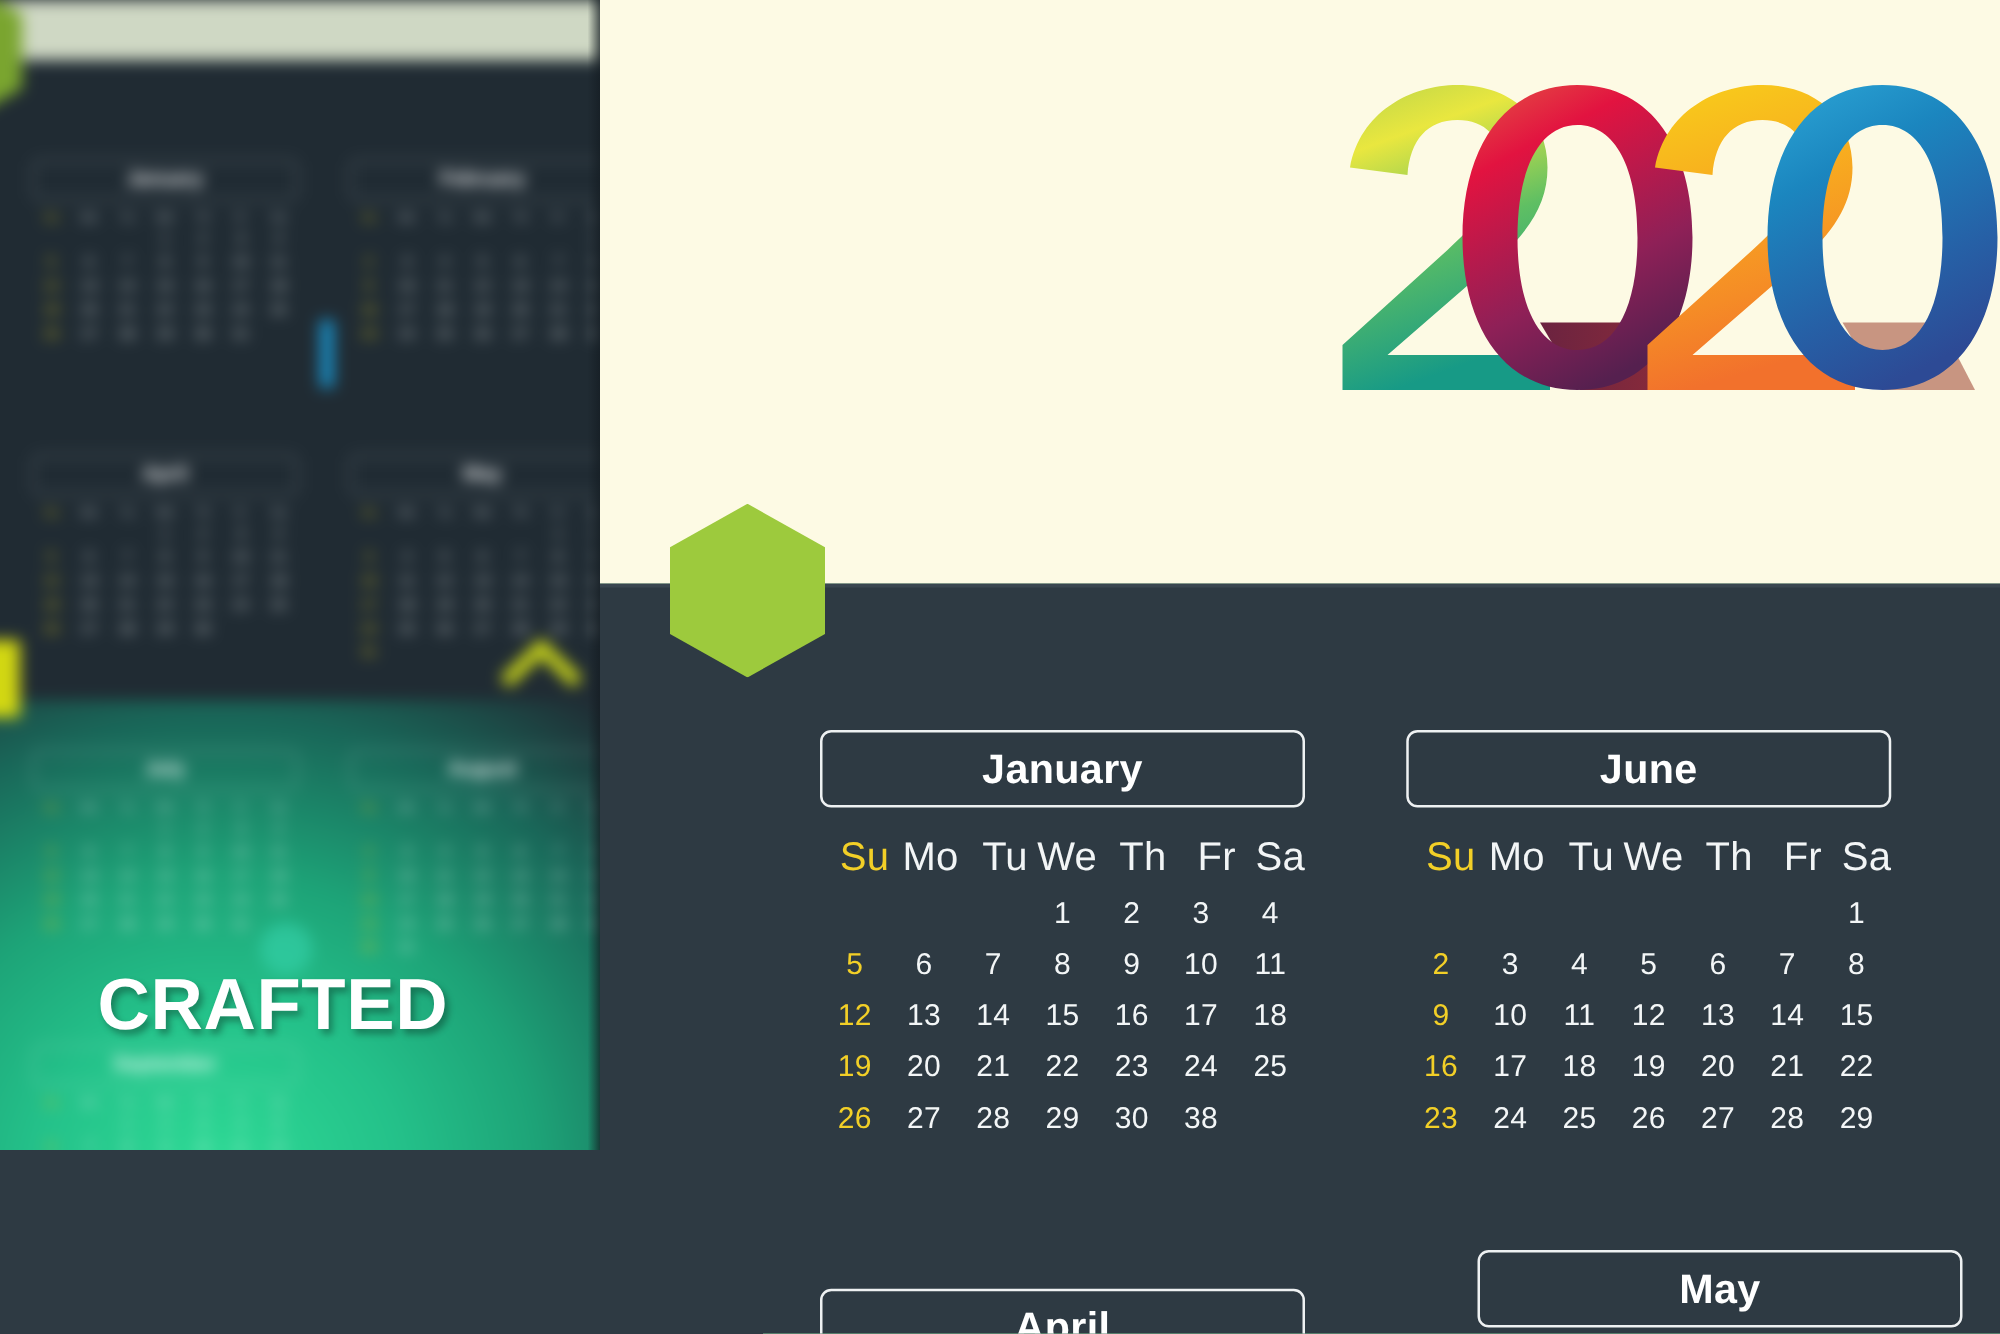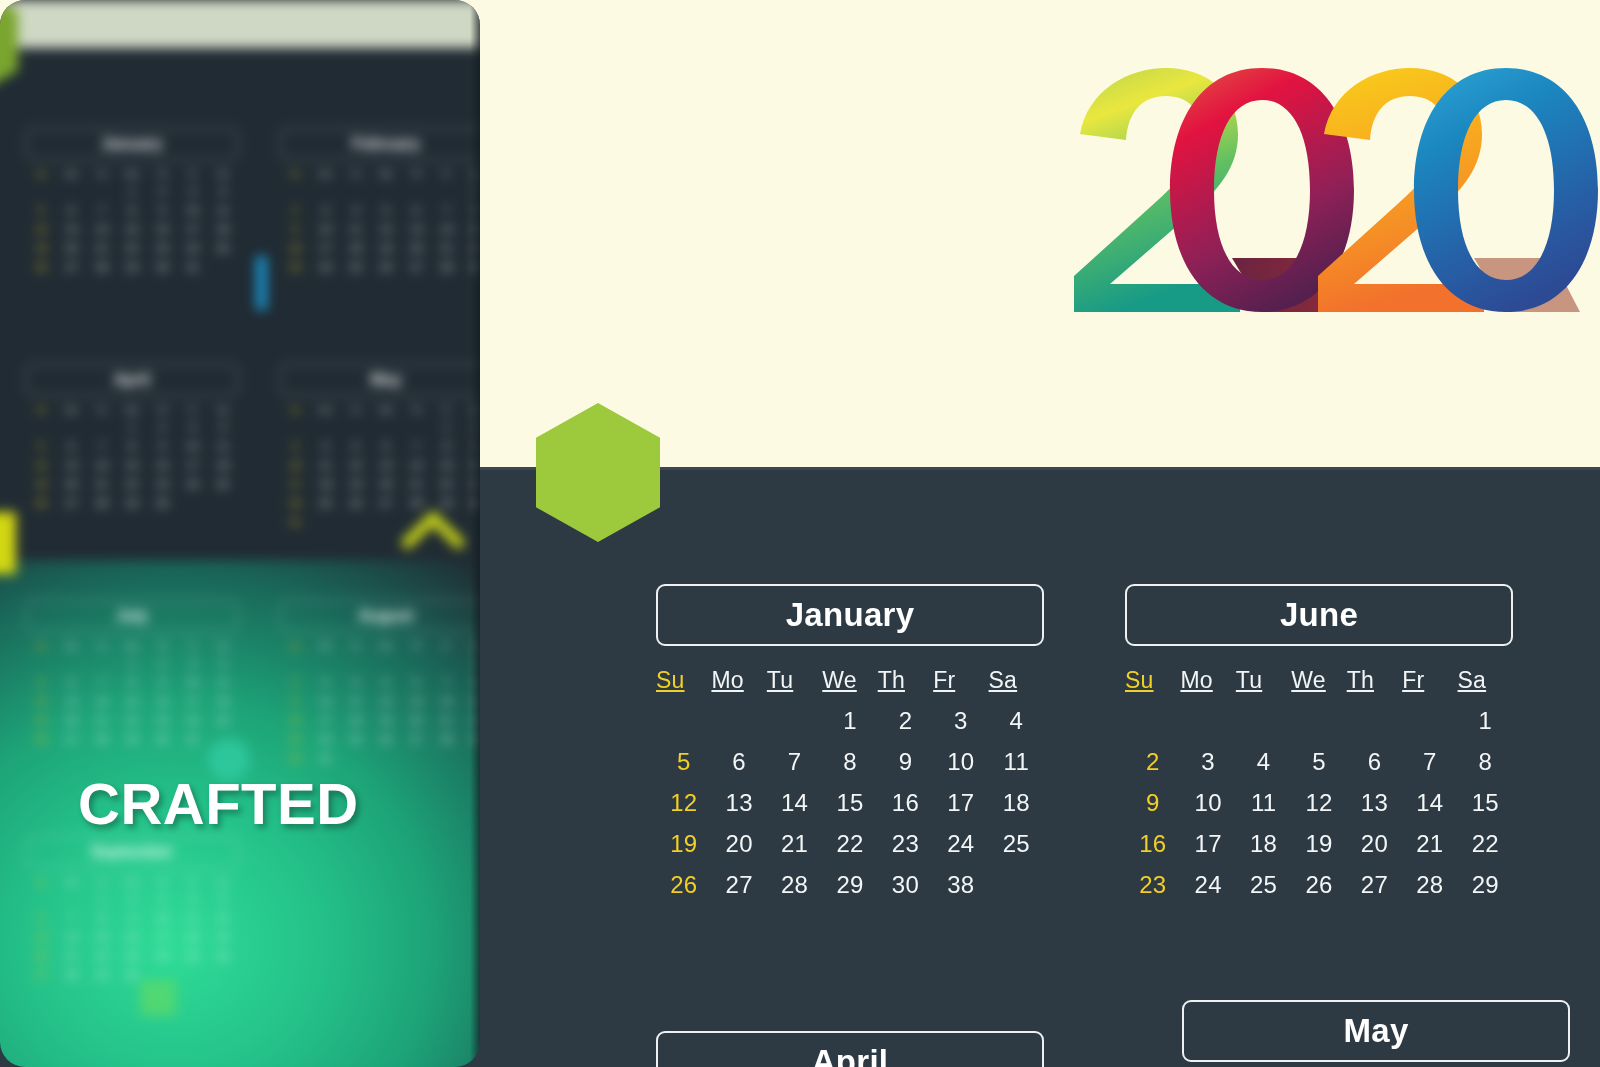--- a/index.html
+++ b/index.html
@@ -88,25 +88,24 @@
     color: #ffffff;
     letter-spacing: 0.3px;
   }
 
   .dow-row {
     display: grid;
     grid-template-columns: repeat(7, 1fr);
     margin-top: 21px;
   }
   .dow {
-    text-align: left;
-    font-size: 23px;
+    text-align: right;
+    font-size: 32px;
     color: #f2f5f6;
     letter-spacing: 0.2px;
-    text-decoration: underline;
   }
   .dow.sun { color: #f2cf27; }
 
   .days-grid {
     display: grid;
     grid-template-columns: repeat(7, 1fr);
     grid-auto-rows: 41px;
     margin-top: 6px;
   }
   .day {
@@ -117,24 +116,23 @@
     color: #f3f6f7;
     letter-spacing: 0.2px;
   }
   .day.sun { color: #f2cf27; }
   .day.blank { color: transparent; }
 
   
   .left-panel {
     position: absolute;
     left: 0; top: 0;
-    width: 480px; height: 1067px;
+    width: 480px; height: 920px;
     overflow: hidden;
     background: #1b242c;
-    border-radius: 25px;
   }
   .lp-inner {
     position: absolute;
     left: -40px; top: 0;
     width: 560px; height: 1067px;
     filter: blur(6px);
   }
   .lp-cream {
     position: absolute;
     left: 0; top: 0; width: 560px; height: 48px;

